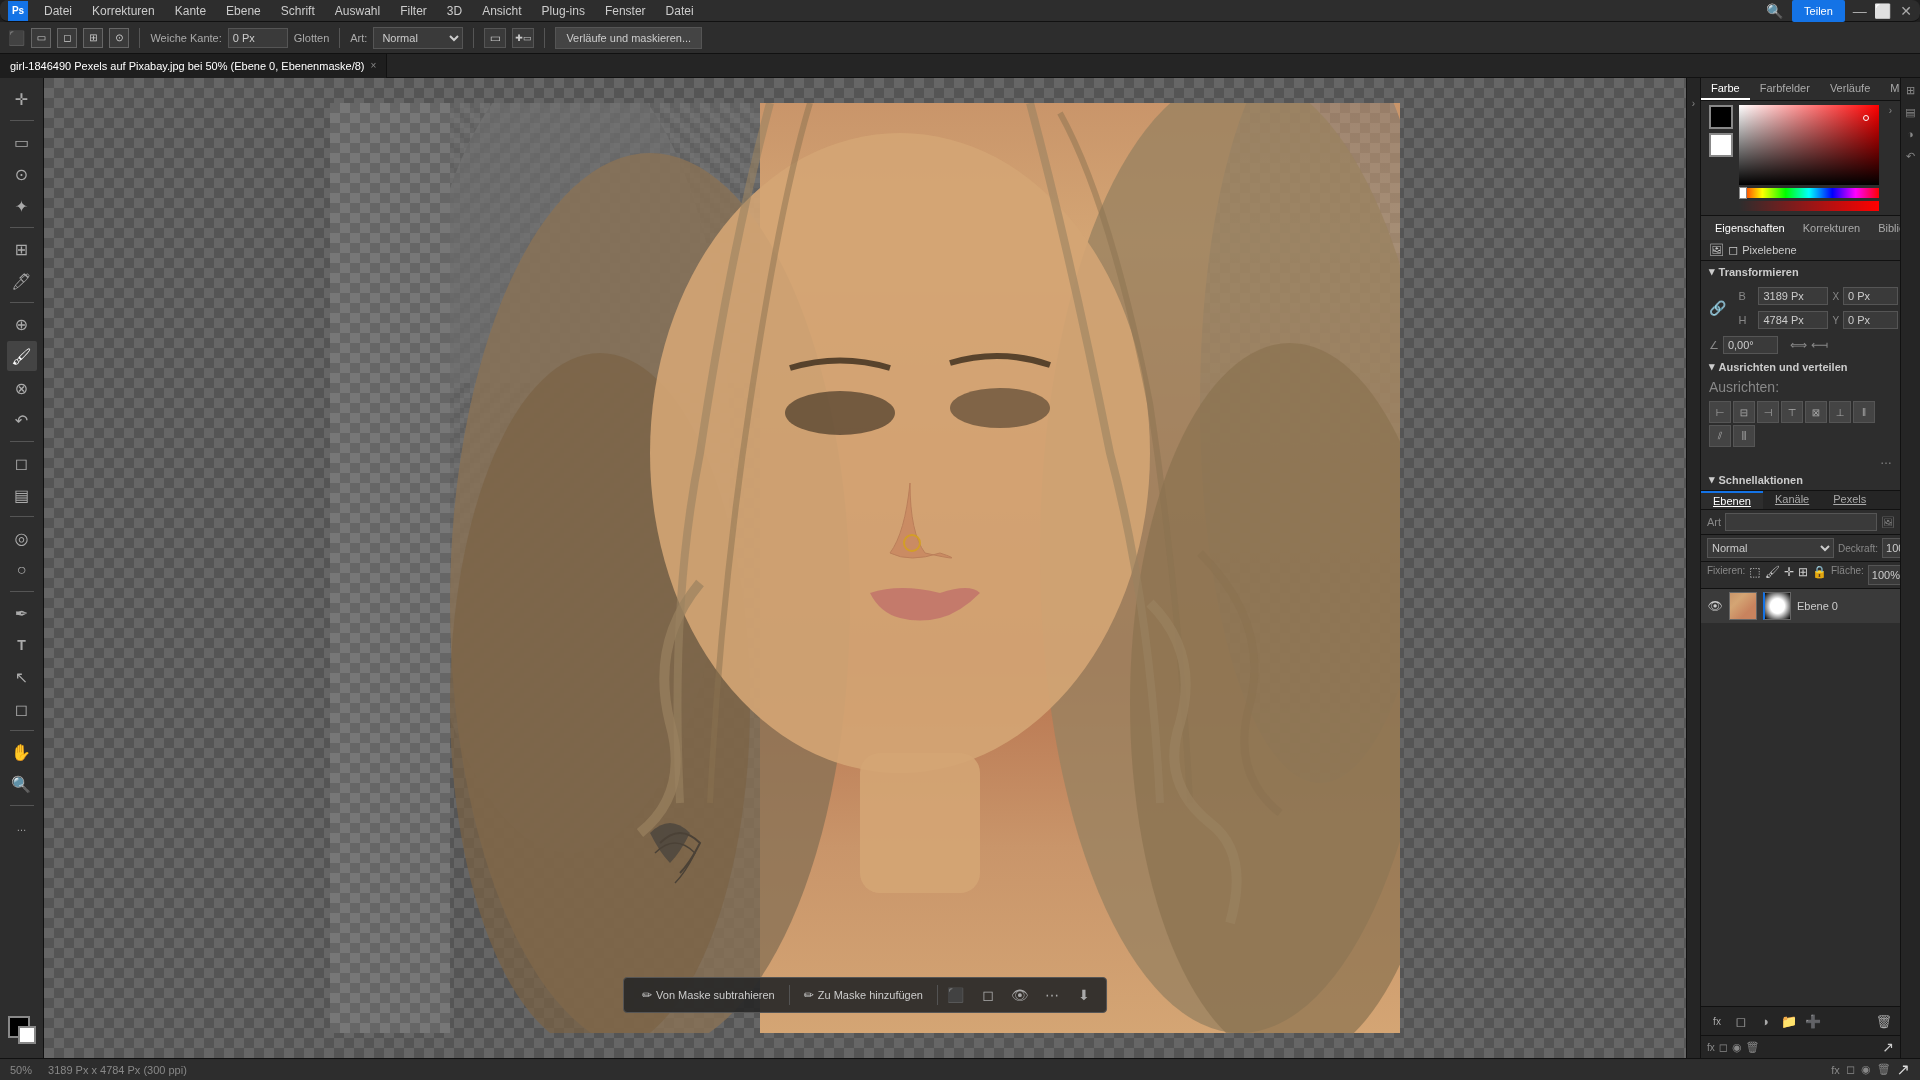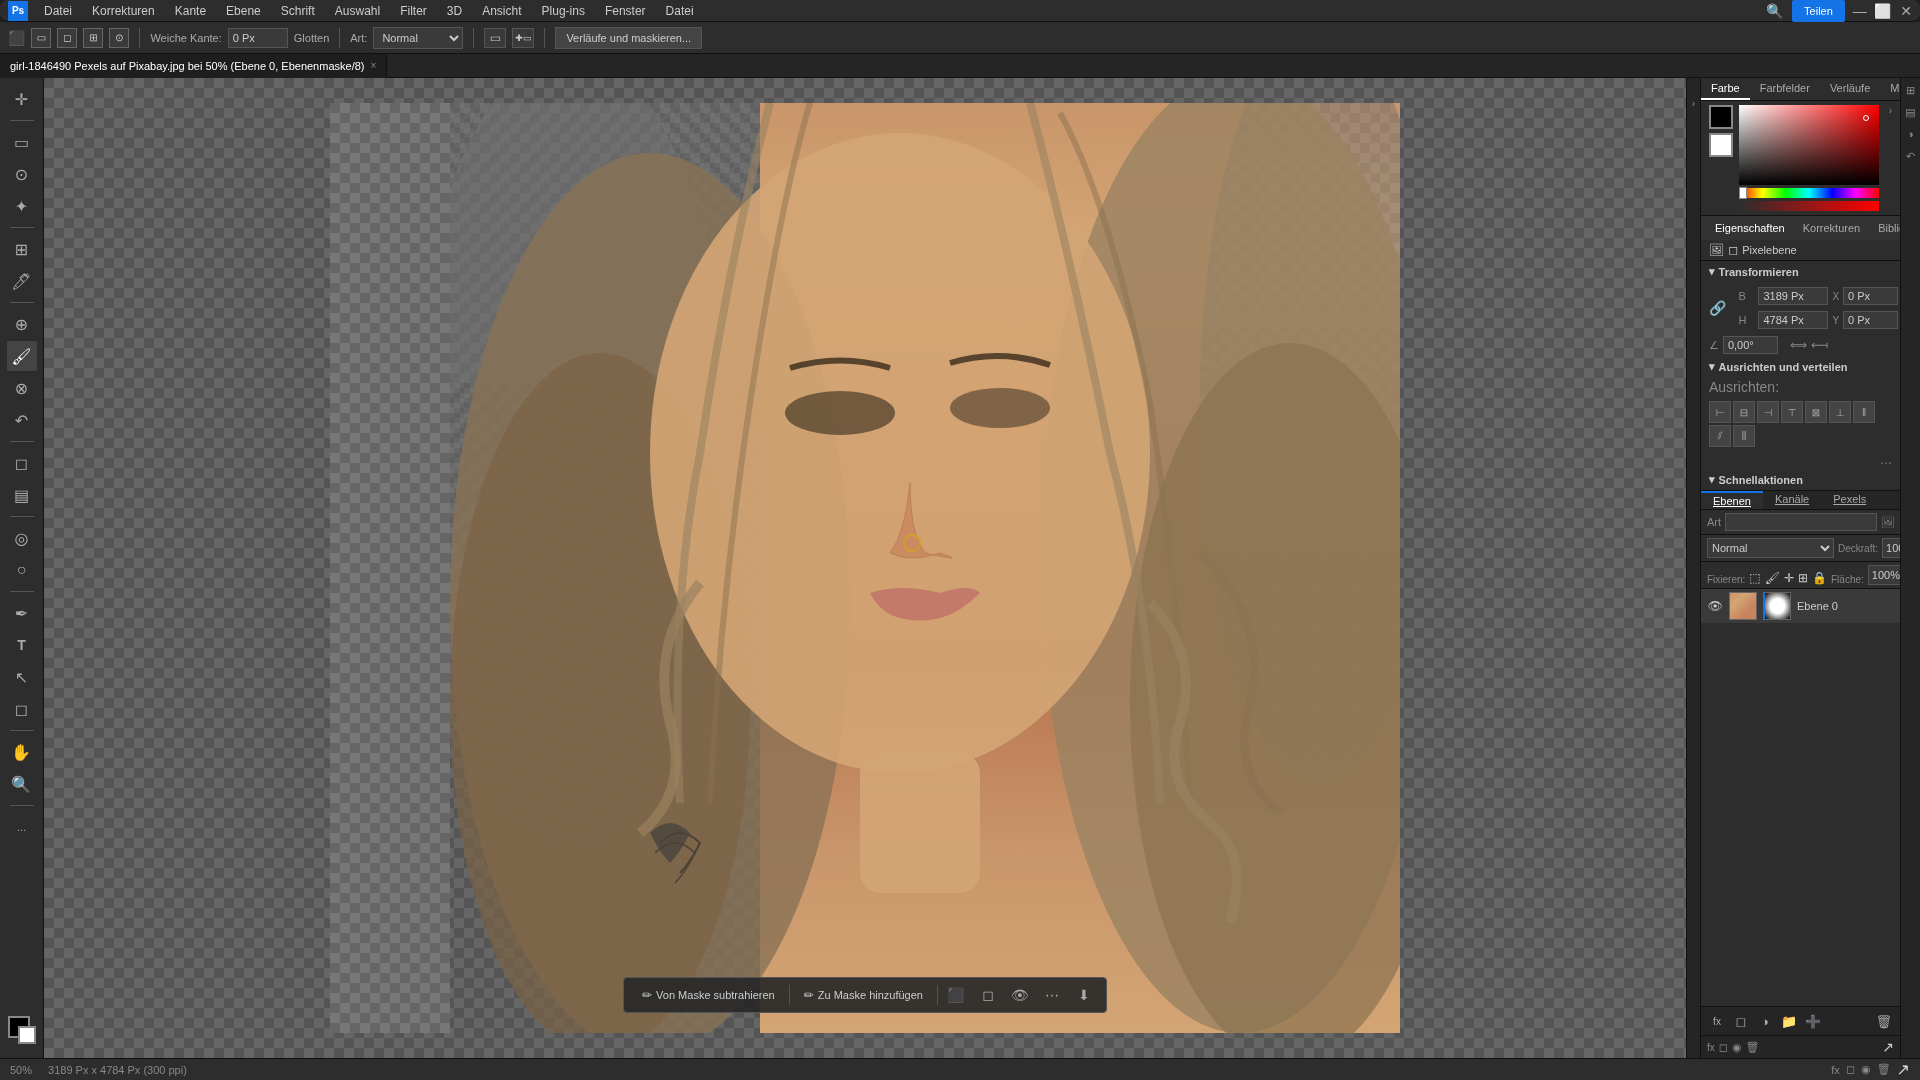--- a/index.html
+++ b/index.html
@@ -420,21 +420,21 @@
       background: #3a3a3a;
       border: 1px solid #555;
       color: #ccc;
       height: 20px;
       width: 40px;
       font-size: 11px;
       padding: 0 3px;
     }
     .layers-lock-row {
       display: flex;
-      align-items: flex-end;
+      align-items: flex-start;
       padding: 3px 6px;
       gap: 4px;
       border-bottom: 1px solid #111;
     }
     .layers-lock-label {
       font-size: 10px;
       color: #888;
     }
     .layers-fill-label {
       font-size: 10px;

